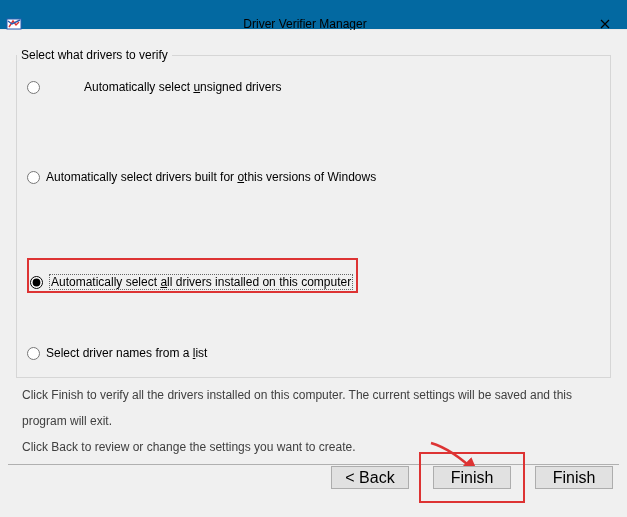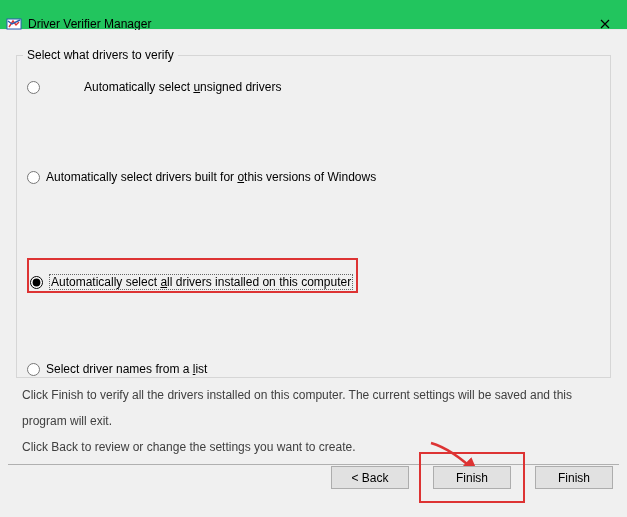--- a/index.html
+++ b/index.html
@@ -10,22 +10,23 @@
       width: 627px;
       height: 517px;
       overflow: hidden;
       color: #000;
     }
     .titlebar {
       display: flex;
       align-items: center;
       height: 30px;
       padding: 18px 0 0 6px;
-      background: #22c55e;
+      background: #0369a1;
       border-bottom: 1px solid #e8e8e8;
+      text-align: center;
     }
     .titlebar .appicon {
       width: 16px; height: 16px;
       margin-right: 6px;
       display: inline-flex;
       align-items: center; justify-content: center;
     }
     .titlebar .title {
       flex: 1;
       font-size: 12px;
@@ -47,40 +48,40 @@
       border: 1px solid #d6d6d6;
       padding: 0;
       margin: 8px 8px 0 8px;
       height: 330px;
       position: relative;
       background: #f0f0f0;
     }
     fieldset.group legend {
       font-size: 12px;
       padding: 0 4px;
-      margin-left: 6px;
+      margin-left: 0;
       color: #000;
       background: #f0f0f0;
     }
     .radio-row {
       position: absolute;
       left: 10px;
       display: flex;
       align-items: center;
       gap: 6px;
       font-size: 12px;
     }
     .radio-row input[type=radio] {
       width: 13px; height: 13px;
       accent-color: #000;
     }
     .r1 { top: 18px; gap: 44px; }
     .r2 { top: 108px; }
     .r3 { top: 196px; }
-    .r4 { top: 300px; }
+    .r4 { top: 284px; }
     .highlight {
       border: 2px solid #d33;
       padding: 14px 3px 1px 1px;
       display: inline-flex; align-items: center; gap: 6px;
     }
     .radio-label span.ul { text-decoration: underline; }
     .dotted { border: 1px dotted #666; padding: 0 1px; }
     .instructions {
       margin: 4px 10px 0 14px;
       font-size: 12px;
@@ -99,21 +100,21 @@
       bottom: 14px;
       display: flex;
       gap: 10px;
       align-items: center;
     }
     button.btn {
       width: 78px; height: 23px;
       background: #e1e1e1;
       border: 1px solid #adadad;
       font-family: inherit;
-      font-size: 12px;
+      font-size: 16px;
       color: #000;
       cursor: pointer;
     }
     .finish-hl {
       border: 2px solid #d33;
       padding: 12px;
       display: inline-flex;
     }
     .arrow {
       position: absolute;

